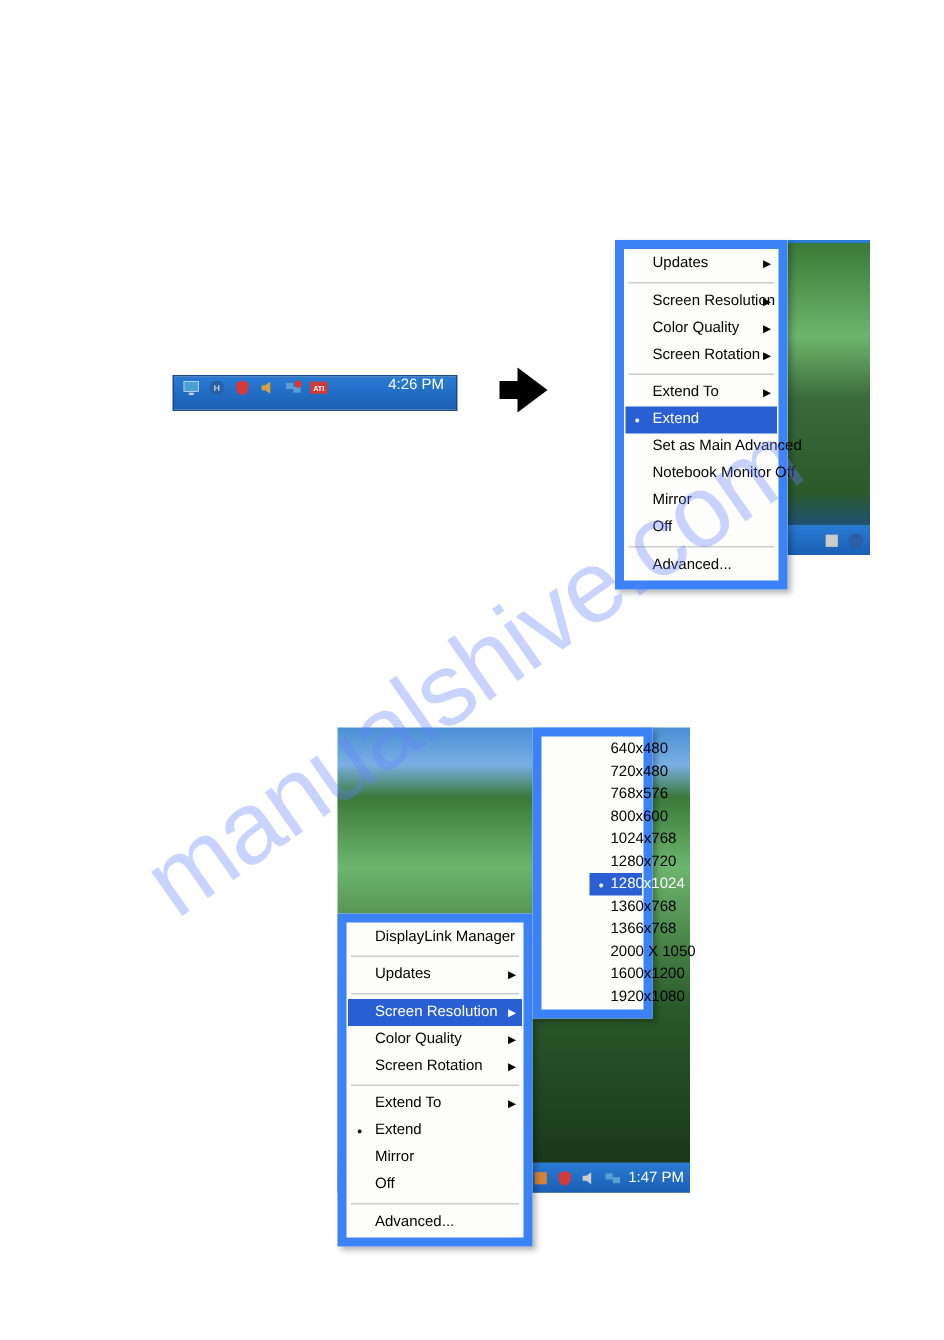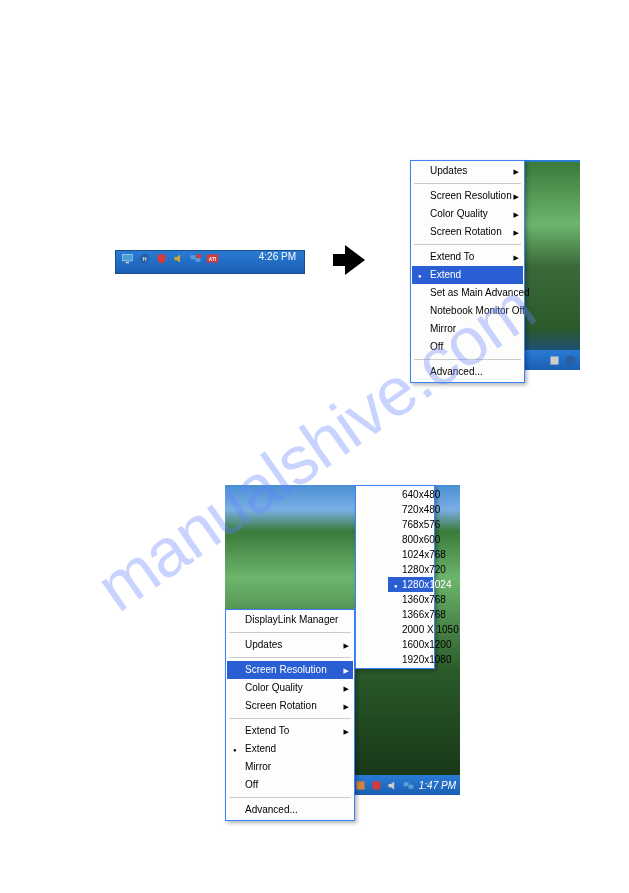--- a/index.html
+++ b/index.html
@@ -88,21 +88,21 @@
       background: linear-gradient(#2a7bd4, #1a5fb4);
       display: flex;
       align-items: center;
       justify-content: flex-end;
       padding: 0 3px;
       gap: 2px;
     }
 
     .context-menu {
       background: #fdfdfb;
-      border: 1px solid #3b82f6;
+      border: 6px solid #3b82f6;
       box-shadow: 2px 2px 4px rgba(0,0,0,0.3);
       padding: 1px;
       position: relative;
       z-index: 2;
     }
     .menu-item {
       padding: 2px 14px 2px 18px;
       font-size: 10px;
       color: #000;
       white-space: nowrap;
@@ -153,21 +153,21 @@
       position: absolute;
       bottom: 0; left: 0; right: 0;
       height: 20px;
       background: linear-gradient(#2a7bd4, #1a5fb4);
       display: flex;
       align-items: center;
       justify-content: flex-end;
       padding: 0 4px;
       gap: 2px;
     }
-    .fig2-taskbar .clock2 { color: #fff; font-size: 10px; margin-left: 1px; font-style: italic; }
+    .fig2-taskbar .clock2 { color: #fff; font-size: 10px; margin-left: 1px; }
 
     .menu2 {
       position: absolute;
       top: 124px;
       left: 0;
       width: 130px;
       z-index: 3;
     }
     .submenu-res {
       position: absolute;

